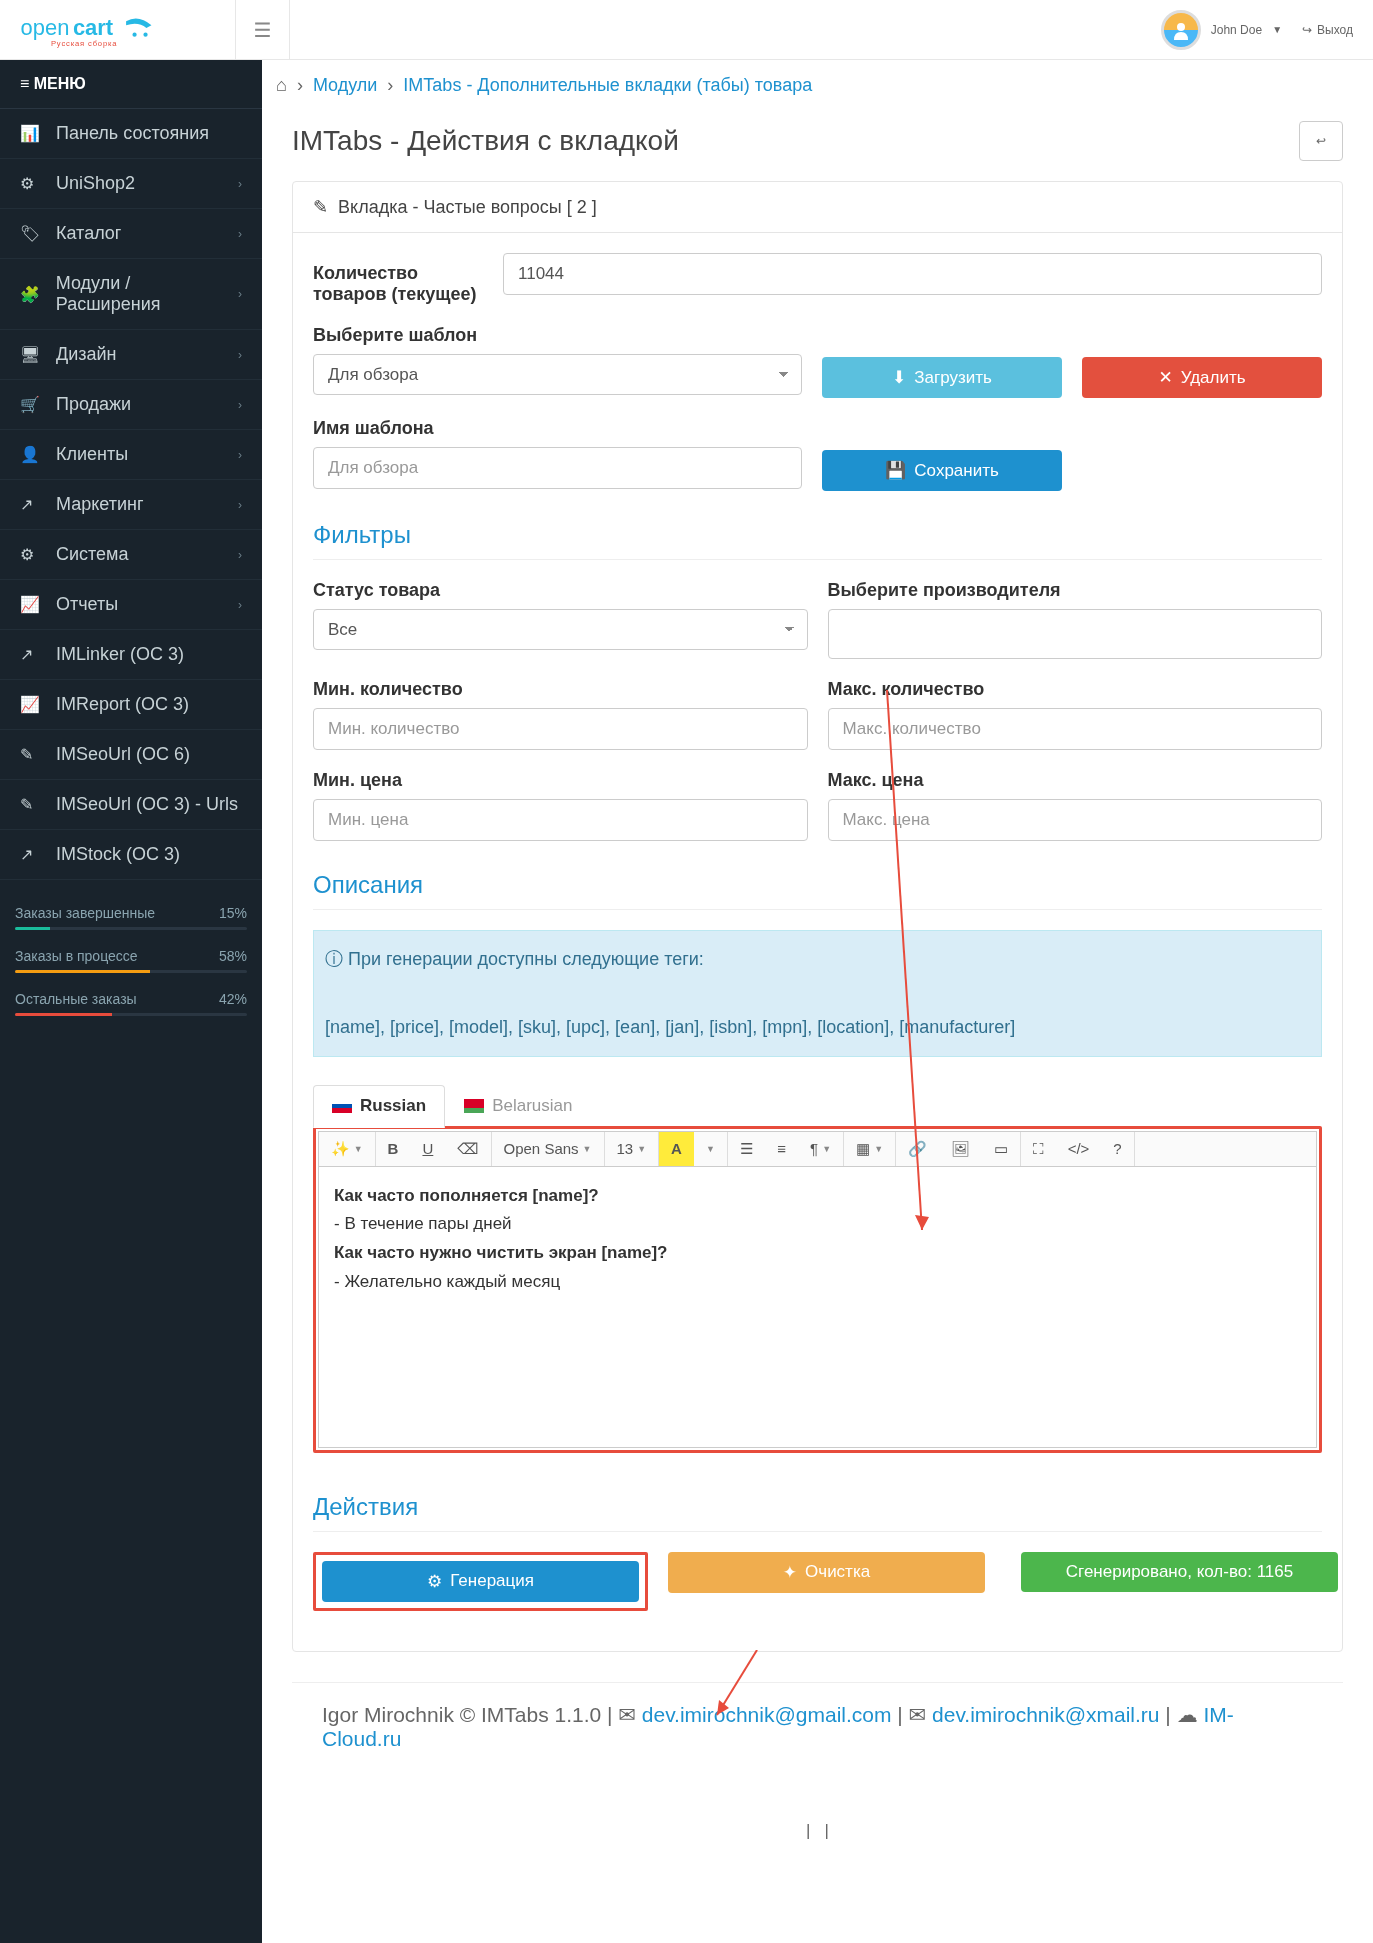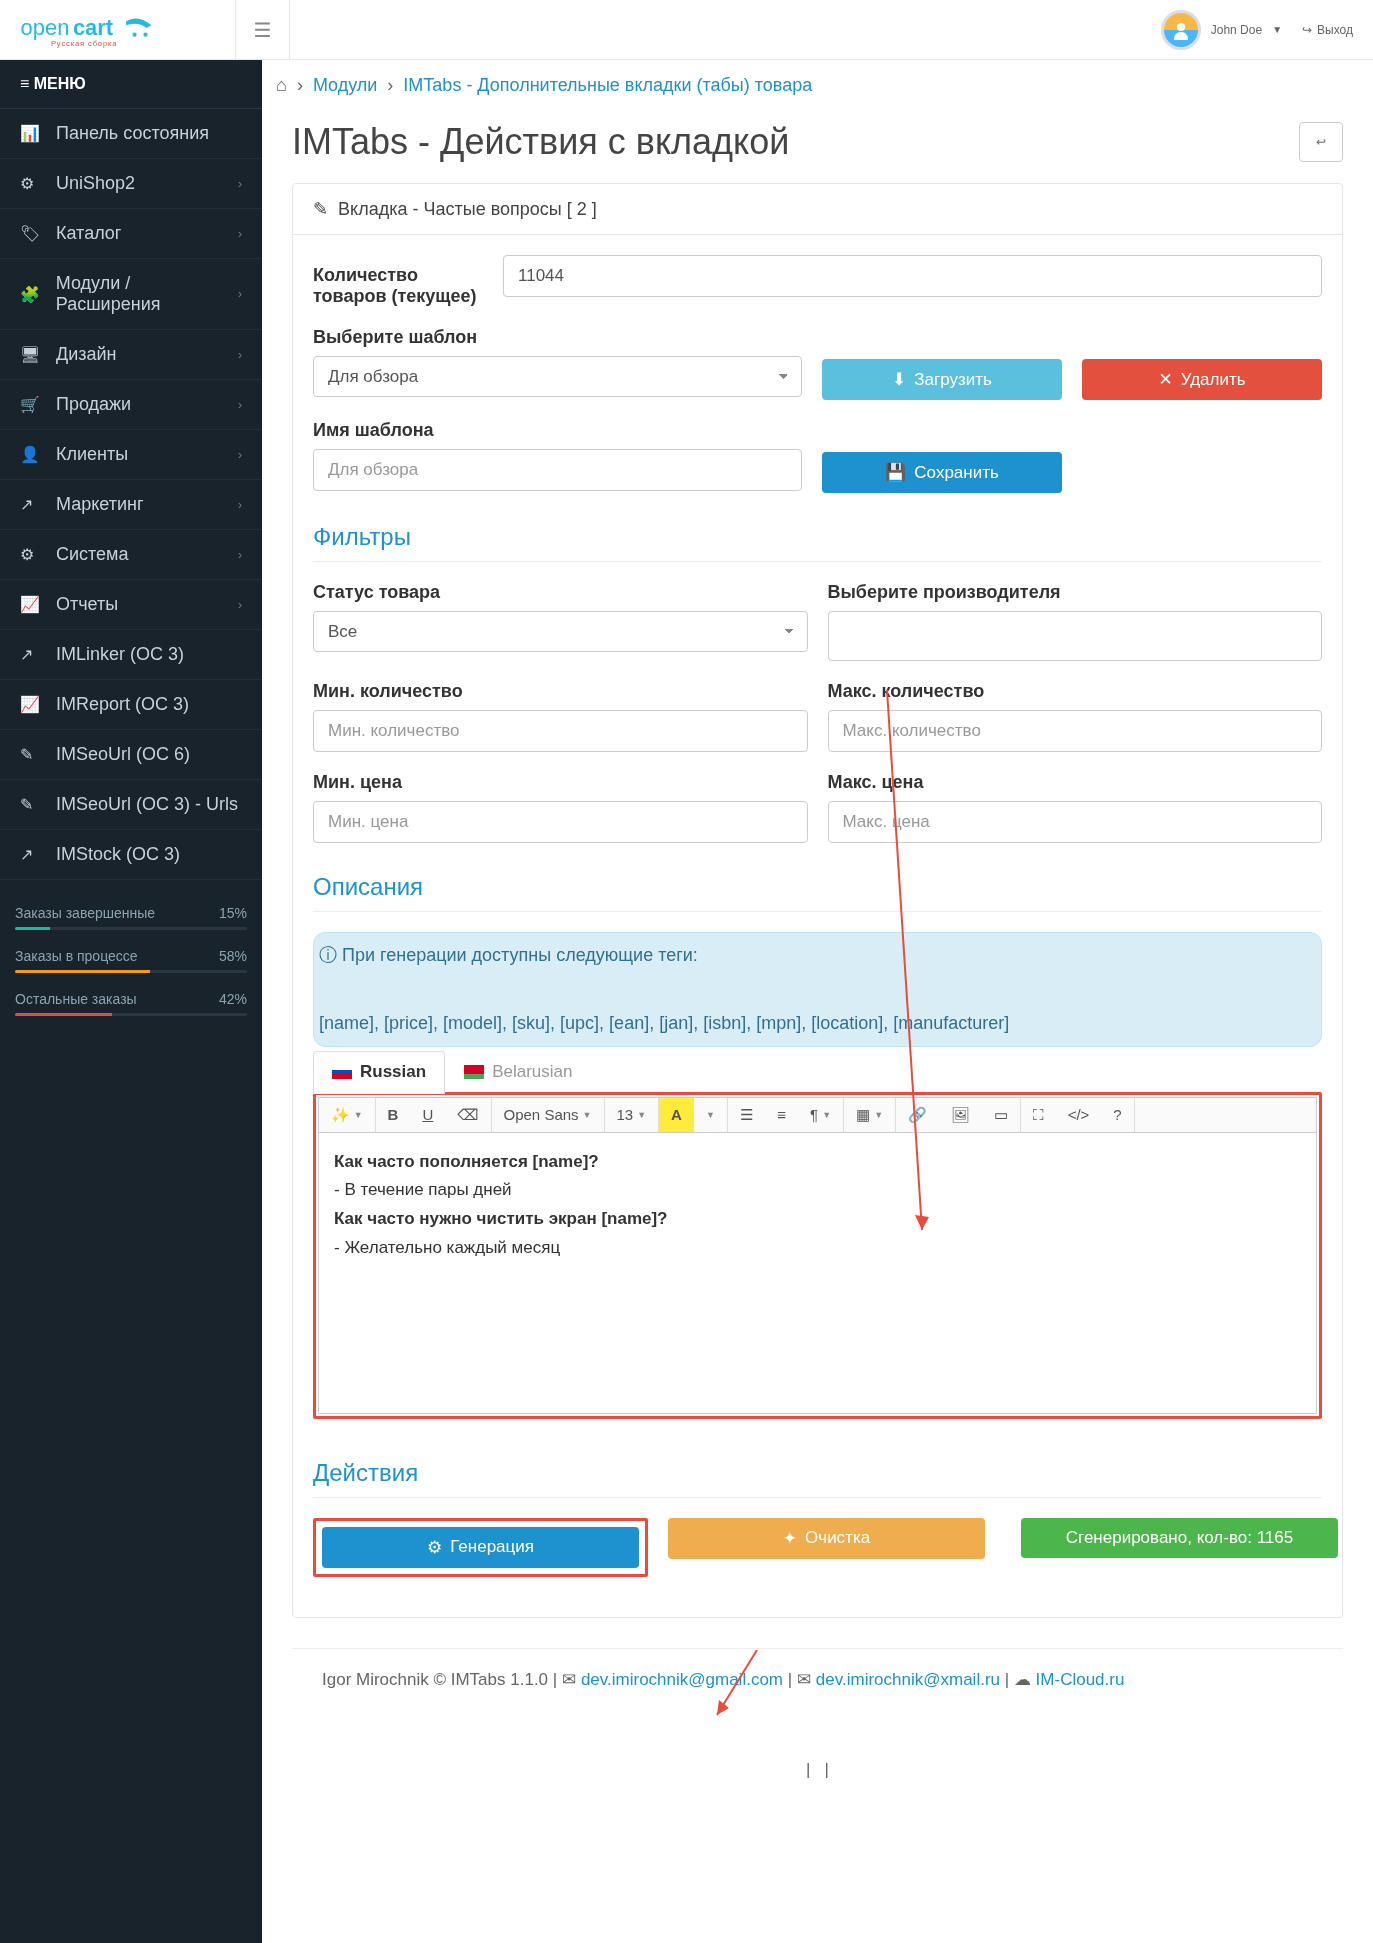--- a/index.html
+++ b/index.html
@@ -27,21 +27,21 @@
 .stat-row { margin-bottom: 18px; font-size: 14px; color: #8aa4af; }
 .stat-top { display: flex; justify-content: space-between; margin-bottom: 6px; }
 .stat-bar { height: 3px; background: #2a3642; border-radius: 2px; overflow: hidden; }
 .stat-fill { height: 100%; }
 
 
 #content { flex: 1; padding: 0; background: #fff; }
 #breadcrumb { padding: 15px 14px; color: #666; font-size: 18px; }
 #breadcrumb a { color: #1e91cf; text-decoration: none; }
 #page-header { display: flex; align-items: center; padding: 10px 30px 20px; }
-#page-title { font-size: 36px; color: #444; font-weight: 400; }
+#page-title { font-size: 28px; color: #444; font-weight: 400; }
 #back-btn { margin-left: auto; width: 44px; height: 40px; border: 1px solid #ccc; border-radius: 4px; display: flex; align-items: center; justify-content: center; color: #666; cursor: pointer; }
 
 .panel { margin: 0 30px 30px; border: 1px solid #e5e5e5; border-radius: 4px; }
 .panel-heading { padding: 14px 20px; border-bottom: 1px solid #e5e5e5; color: #444; font-size: 18px; display:flex; align-items:center; gap:10px;}
 .panel-body { padding: 20px; font-size: 18px; }
 
 .form-row { display: flex; gap: 20px; margin-bottom: 20px; align-items: flex-start; }
 .form-label { font-weight: bold; color: #333; margin-bottom: 8px; display: block; font-size:18px;}
 .form-control { width: 100%; padding: 10px 14px; border: 1px solid #ccc; border-radius: 4px; font-size: 17px; color: #555; background: #fff; }
 .form-control::placeholder { color: #999; }
@@ -57,40 +57,40 @@
 .btn-success { background: #4cb64c; }
 
 .col-half { flex: 1; }
 
 select.form-control { appearance: none; background-image: linear-gradient(45deg, transparent 50%, #888 50%), linear-gradient(135deg, #888 50%, transparent 50%); background-position: calc(100% - 18px) center, calc(100% - 13px) center; background-size: 5px 5px, 5px 5px; background-repeat: no-repeat; padding-right: 35px; }
 
 .token-box { border: 1px solid #ccc; border-radius: 4px; padding: 8px; min-height: 50px; }
 .token { display: inline-flex; align-items: center; background: #fff; border: 1px solid #ccc; border-radius: 3px; padding: 6px 10px; font-size: 16px; color: #555; gap: 8px; }
 .token-x { color: #888; cursor: pointer; font-weight: bold; }
 
-.info-box { background: #d9edf7; border: 1px solid #bce8f1; color: #31708f; padding: 5px; border-radius: 12px; margin-bottom: 4px; line-height: 1.9; }
+.info-box { background: #d9edf7; border: 1px solid #bce8f1; color: #31708f; padding: 11px; border-radius: 0; margin-bottom: 28px; line-height: 1.9; }
 
 .tabs { display: flex; border-bottom: 1px solid #ddd; }
 .tab { padding: 10px 18px; border: 1px solid transparent; cursor: pointer; display: flex; align-items: center; gap: 8px; font-size: 17px; }
 .tab.active { border: 1px solid #ddd; border-bottom-color: #fff; border-radius: 4px 4px 0 0; background: #fff; margin-bottom: -1px; font-weight: bold; color: #333; }
 .tab.inactive { color: #999; }
 .flag { width: 20px; height: 14px; display: inline-block; }
 
 .editor { border: 1px solid #ccc; margin-top: 0; }
 .toolbar { display: flex; border-bottom: 1px solid #ccc; background: #fafafa; flex-wrap: wrap; }
 .tb-group { display: flex; border-right: 1px solid #ddd; }
 .tb-btn { padding: 8px 12px; cursor: pointer; color: #555; font-size: 15px; display: flex; align-items: center; gap: 4px; }
 .tb-btn .caret-d { font-size: 9px; color: #888; }
 .editor-body { padding: 15px; min-height: 280px; font-size: 17px; line-height: 1.7; color: #333; }
 .editor-body strong { font-weight: bold; }
 
 .red-box { border: 3px solid #e74c3c; border-radius: 2px; padding: 2px; }
 .arrow-svg { position: absolute; pointer-events: none; }
 
-#footer { padding: 20px 30px; border-top: 1px solid #eee; color: #666; font-size: 17px; margin: 0 30px;}
+#footer { padding: 20px 30px; border-top: 1px solid #eee; color: #666; font-size: 21px; margin: 0 30px;}
 #footer a { color: #1e91cf; text-decoration: none; }
 
 #bottom-footer { text-align: center; padding: 30px; color: #666; font-size: 17px; }
 
 .rel { position: relative; }
 </style>
 </head>
 <body>
 
 <div id="container">

